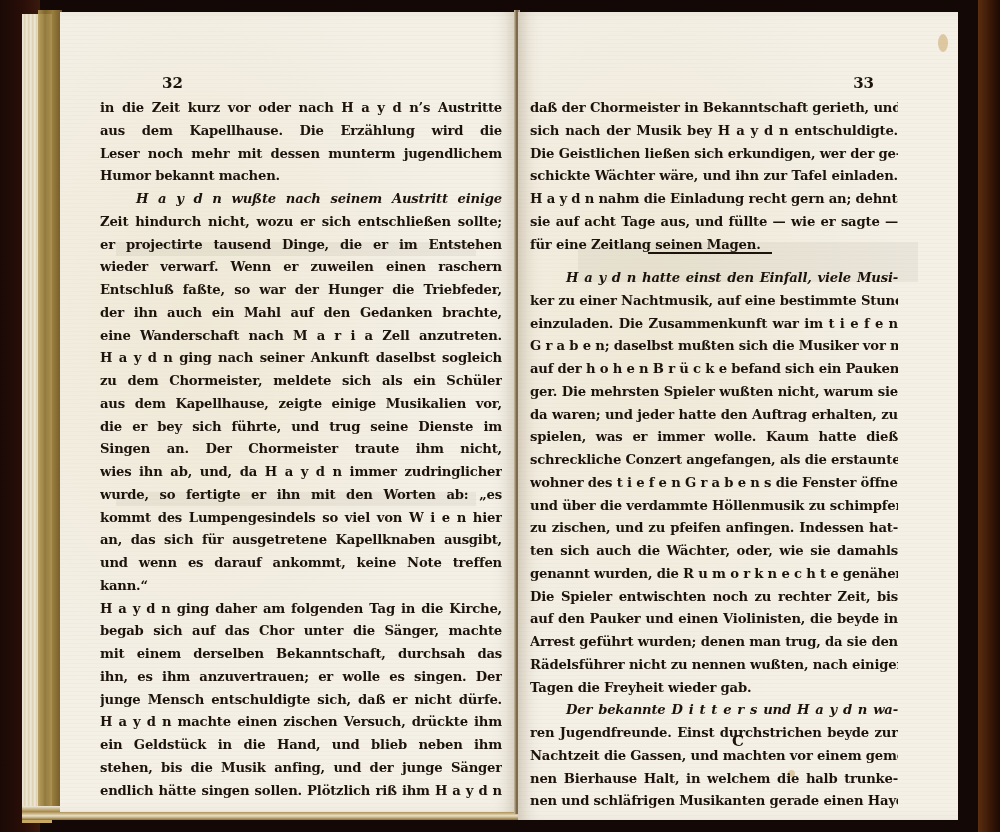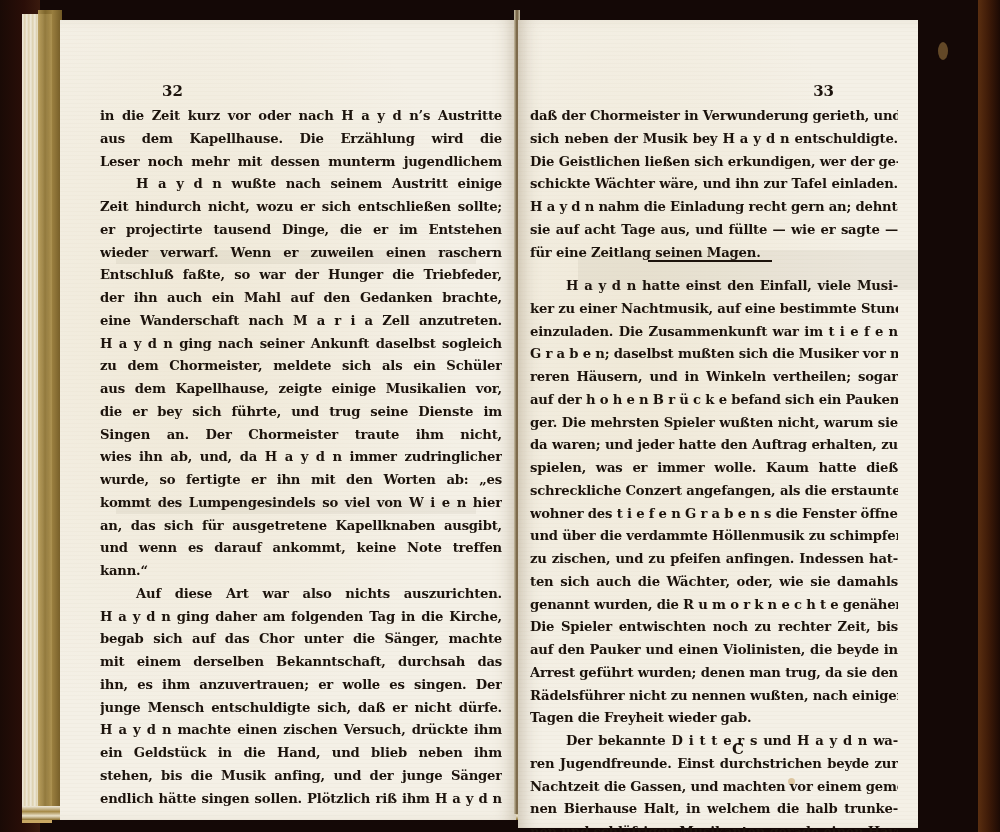--- a/index.html
+++ b/index.html
@@ -25,34 +25,34 @@
   .gilt-edge {
     position: absolute; left: 38px; top: 10px; width: 24px; height: 800px;
     background: linear-gradient(90deg, #b69a55 0%, #8a7030 30%, #a88b45 60%, #7a6128 100%);
     opacity: 0.9;
   }
   .gilt-bottom {
     position: absolute; left: 22px; top: 806px; width: 500px; height: 14px;
     background: linear-gradient(180deg, #efe9da 0%, #a68a48 40%, #e9e0c8 70%, #8c6f2e 100%);
   }
   .page {
-    position: absolute; top: 20px;
+    position: absolute; top: 12px;
     background: #f4f0e6;
     background-image:
       radial-gradient(ellipse at 30% 40%, rgba(235,225,200,0.5) 0%, rgba(244,240,230,0) 60%),
       repeating-linear-gradient(0deg, rgba(200,190,170,0.08) 0px, rgba(200,190,170,0.08) 1px, transparent 1px, transparent 4px);
     box-sizing: border-box;
     padding-left: 10px;
   }
   .page-left {
     left: 60px; width: 456px; height: 800px;
     box-shadow: inset -14px 0 18px -10px rgba(120,100,70,0.35);
   }
   .page-right {
-    left: 518px; width: 400px; height: 808px;
+    left: 518px; width: 440px; height: 808px;
     box-shadow: inset 14px 0 18px -10px rgba(120,100,70,0.35);
   }
   .gutter {
     position: absolute; left: 514px; top: 10px; width: 6px; height: 804px;
     background: linear-gradient(90deg, #c9bfa5 0%, #6e5a3a 50%, #c9bfa5 100%);
   }
   .stain {
     position: absolute; border-radius: 50%;
     background: rgba(196,150,80,0.45);
   }
@@ -63,21 +63,21 @@
     font-weight: bold;
     font-size: 13.2px;
     letter-spacing: -0.2px;
   }
   .line {
     height: 22.75px; line-height: 22.75px;
     white-space: nowrap; text-align: justify; text-align-last: justify;
     overflow: hidden;
   }
   .line.last { text-align-last: left; }
-  .line.indent { padding-left: 36px; }
+  .line.indent { padding-left: 36px; font-style: italic; }
   .page-num {
     position: absolute; top: 62px;
     font-family: "DejaVu Serif", serif; font-weight: bold;
     font-size: 15px; color: #1c130c;
   }
   .left-num { left: 102px; }
   .right-num { right: 84px; }
   .rule {
     position: absolute; left: 130px; width: 124px; height: 2px;
     background: #1c130c;
@@ -102,74 +102,73 @@
 <div class="gilt-bottom"></div>
 
 <div class="page page-left">
   <div class="bleed" style="top:230px"></div>
   <div class="bleed" style="top:480px"></div>
   <div class="page-num left-num">32</div>
   <div class="text-block" id="left-text" style="left:40px; top:85px; width:402px;">
       <div class="line">in die Zeit kurz vor oder nach H a y d n’s Austritte</div>
       <div class="line">aus dem Kapellhause.  Die Erzählung wird die</div>
       <div class="line">Leser noch mehr mit dessen munterm jugendlichem</div>
+      <div class="line last">Humor bekannt machen.</div>
       <div class="line indent">H a y d n wußte nach seinem Austritt einige</div>
       <div class="line">Zeit hindurch nicht, wozu er sich entschließen sollte;</div>
       <div class="line">er projectirte tausend Dinge, die er im Entstehen</div>
       <div class="line">wieder verwarf.   Wenn er zuweilen einen raschern</div>
       <div class="line">Entschluß faßte, so war der Hunger die Triebfeder,</div>
       <div class="line">der ihn auch ein Mahl auf den Gedanken brachte,</div>
       <div class="line">eine Wanderschaft nach M a r i a Zell anzutreten.</div>
       <div class="line">H a y d n ging nach seiner Ankunft daselbst sogleich</div>
       <div class="line">zu dem Chormeister, meldete sich als ein Schüler</div>
       <div class="line">aus dem Kapellhause, zeigte einige Musikalien vor,</div>
       <div class="line">die er bey sich führte, und trug seine Dienste im</div>
       <div class="line">Singen an.  Der Chormeister traute ihm nicht,</div>
       <div class="line">wies ihn ab, und, da H a y d n immer zudringlicher</div>
       <div class="line">wurde, so fertigte er ihn mit den Worten ab: „es</div>
       <div class="line">kommt des Lumpengesindels so viel von W i e n hier</div>
       <div class="line">an, das sich für ausgetretene Kapellknaben ausgibt,</div>
       <div class="line">und wenn es darauf ankommt, keine Note treffen</div>
       <div class="line last">kann.“</div>
-      <div class="line indent">Auf diese Art war also nichts auszurichten.</div>
       <div class="line">H a y d n ging daher am folgenden Tag in die Kirche,</div>
       <div class="line">begab sich auf das Chor unter die Sänger, machte</div>
       <div class="line">mit einem derselben Bekanntschaft, durchsah das</div>
       <div class="line">ihn, es ihm anzuvertrauen; er wolle es singen. Der</div>
       <div class="line">junge Mensch entschuldigte sich, daß er nicht dürfe.</div>
       <div class="line">H a y d n machte einen zischen Versuch, drückte ihm</div>
       <div class="line">ein Geldstück in die Hand, und blieb neben ihm</div>
       <div class="line">stehen, bis die Musik anfing, und der junge Sänger</div>
       <div class="line">endlich hätte singen sollen. Plötzlich riß ihm H a y d n</div>
     </div>
 </div>
 
 <div class="gutter"></div>
 
 <div class="page page-right">
   <div class="stain" style="left:420px; top:22px; width:10px; height:18px;"></div>
   <div class="stain" style="left:270px; top:758px; width:7px; height:7px;"></div>
   <div class="bleed" style="left:60px; top:230px; width:340px; height:40px;"></div>
   <div class="page-num right-num">33</div>
   <div class="text-block" id="right-text-1" style="left:12px; top:85px; width:368px;">
-      <div class="line">daß der Chormeister in Verwunderung gerieth, und</div>
-      <div class="line">sich neben der Musik bey H a y d n entschuldigte.</div>
+      <div class="line">daß der Chormeister in Bekanntschaft gerieth, und</div>
+      <div class="line">sich nach der Musik bey H a y d n entschuldigte.</div>
       <div class="line">Die Geistlichen ließen sich erkundigen, wer der ge-</div>
       <div class="line">schickte Wächter wäre, und ihn zur Tafel einladen.</div>
       <div class="line">H a y d n nahm die Einladung recht gern an; dehnte</div>
       <div class="line">sie auf acht Tage aus, und füllte — wie er sagte —</div>
       <div class="line last">für eine Zeitlang seinen Magen.</div>
     </div>
   <div class="rule" style="top:240px;"></div>
   <div class="text-block" id="right-text-2" style="left:12px; top:255px; width:368px;">
       <div class="line indent">H a y d n hatte einst den Einfall, viele Musi-</div>
       <div class="line">ker zu einer Nachtmusik, auf eine bestimmte Stunde</div>
       <div class="line">einzuladen.  Die Zusammenkunft war im t i e f e n</div>
       <div class="line">G r a b e n; daselbst mußten sich die Musiker vor meh-</div>
-      <div class="line">reren Häusern, und in Winkeln vertheilen; sogar</div>
       <div class="line">auf der h o h e n B r ü c k e befand sich ein Paukenschlä-</div>
       <div class="line">ger. Die mehrsten Spieler wußten nicht, warum sie</div>
       <div class="line">da waren; und jeder hatte den Auftrag erhalten, zu</div>
       <div class="line">spielen, was er immer wolle.   Kaum hatte dieß</div>
       <div class="line">schreckliche Conzert angefangen, als die erstaunten Be-</div>
       <div class="line">wohner des t i e f e n G r a b e n s die Fenster öffneten,</div>
       <div class="line">und über die verdammte Höllenmusik zu schimpfen,</div>
       <div class="line">zu zischen, und zu pfeifen anfingen.  Indessen hat-</div>
       <div class="line">ten sich auch die Wächter, oder, wie sie damahls</div>
       <div class="line">genannt wurden, die R u m o r k n e c h t e genähert.</div>

